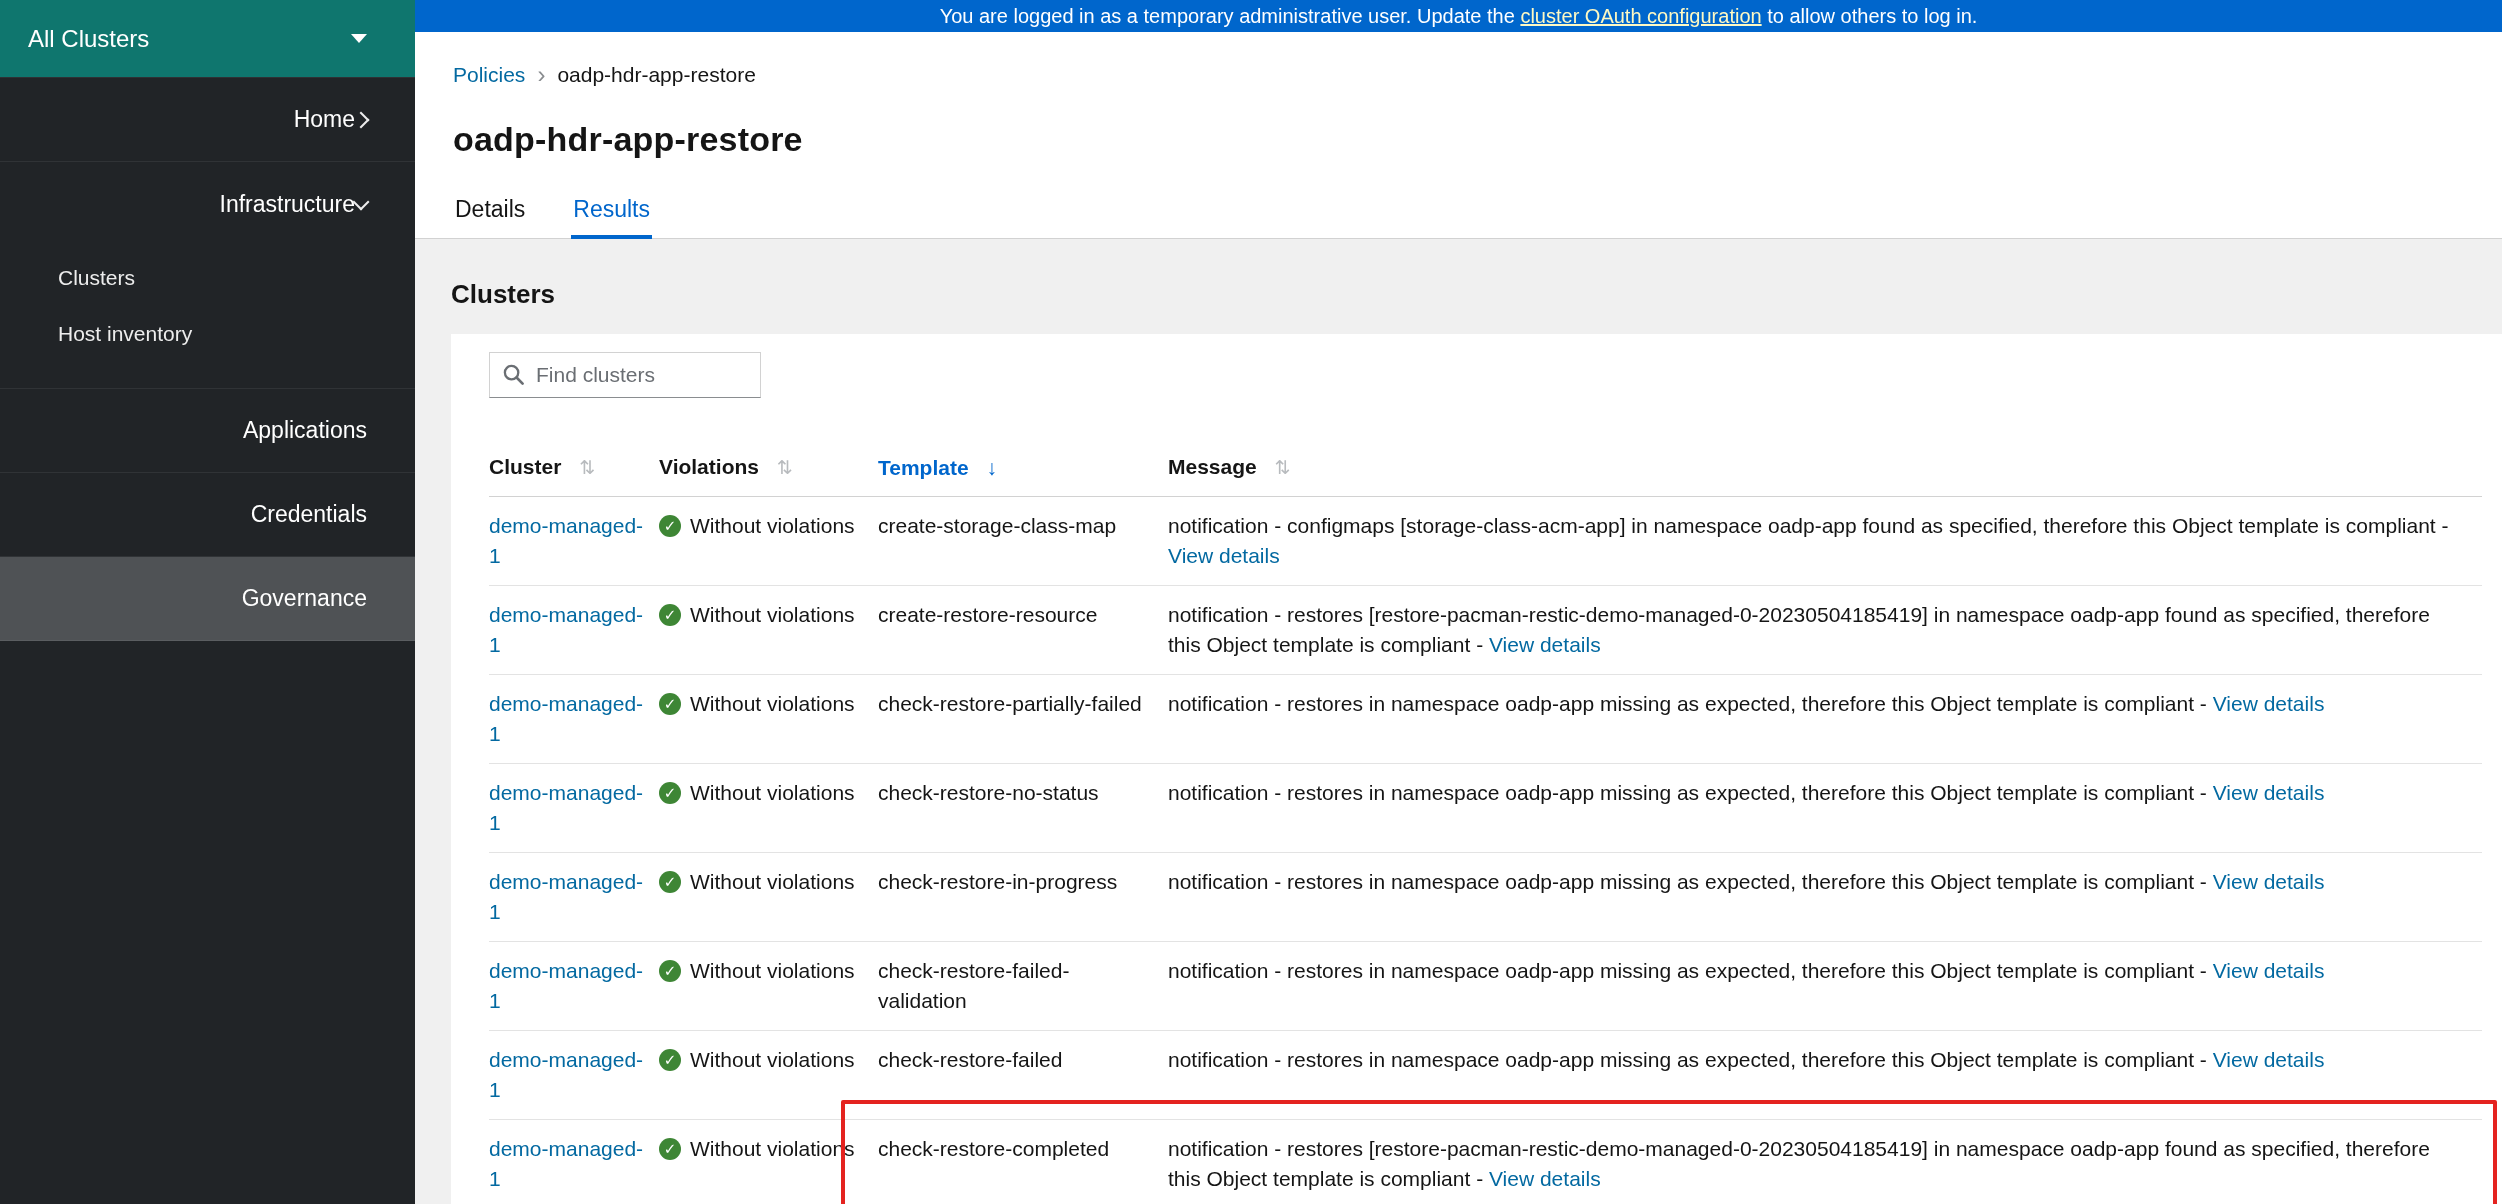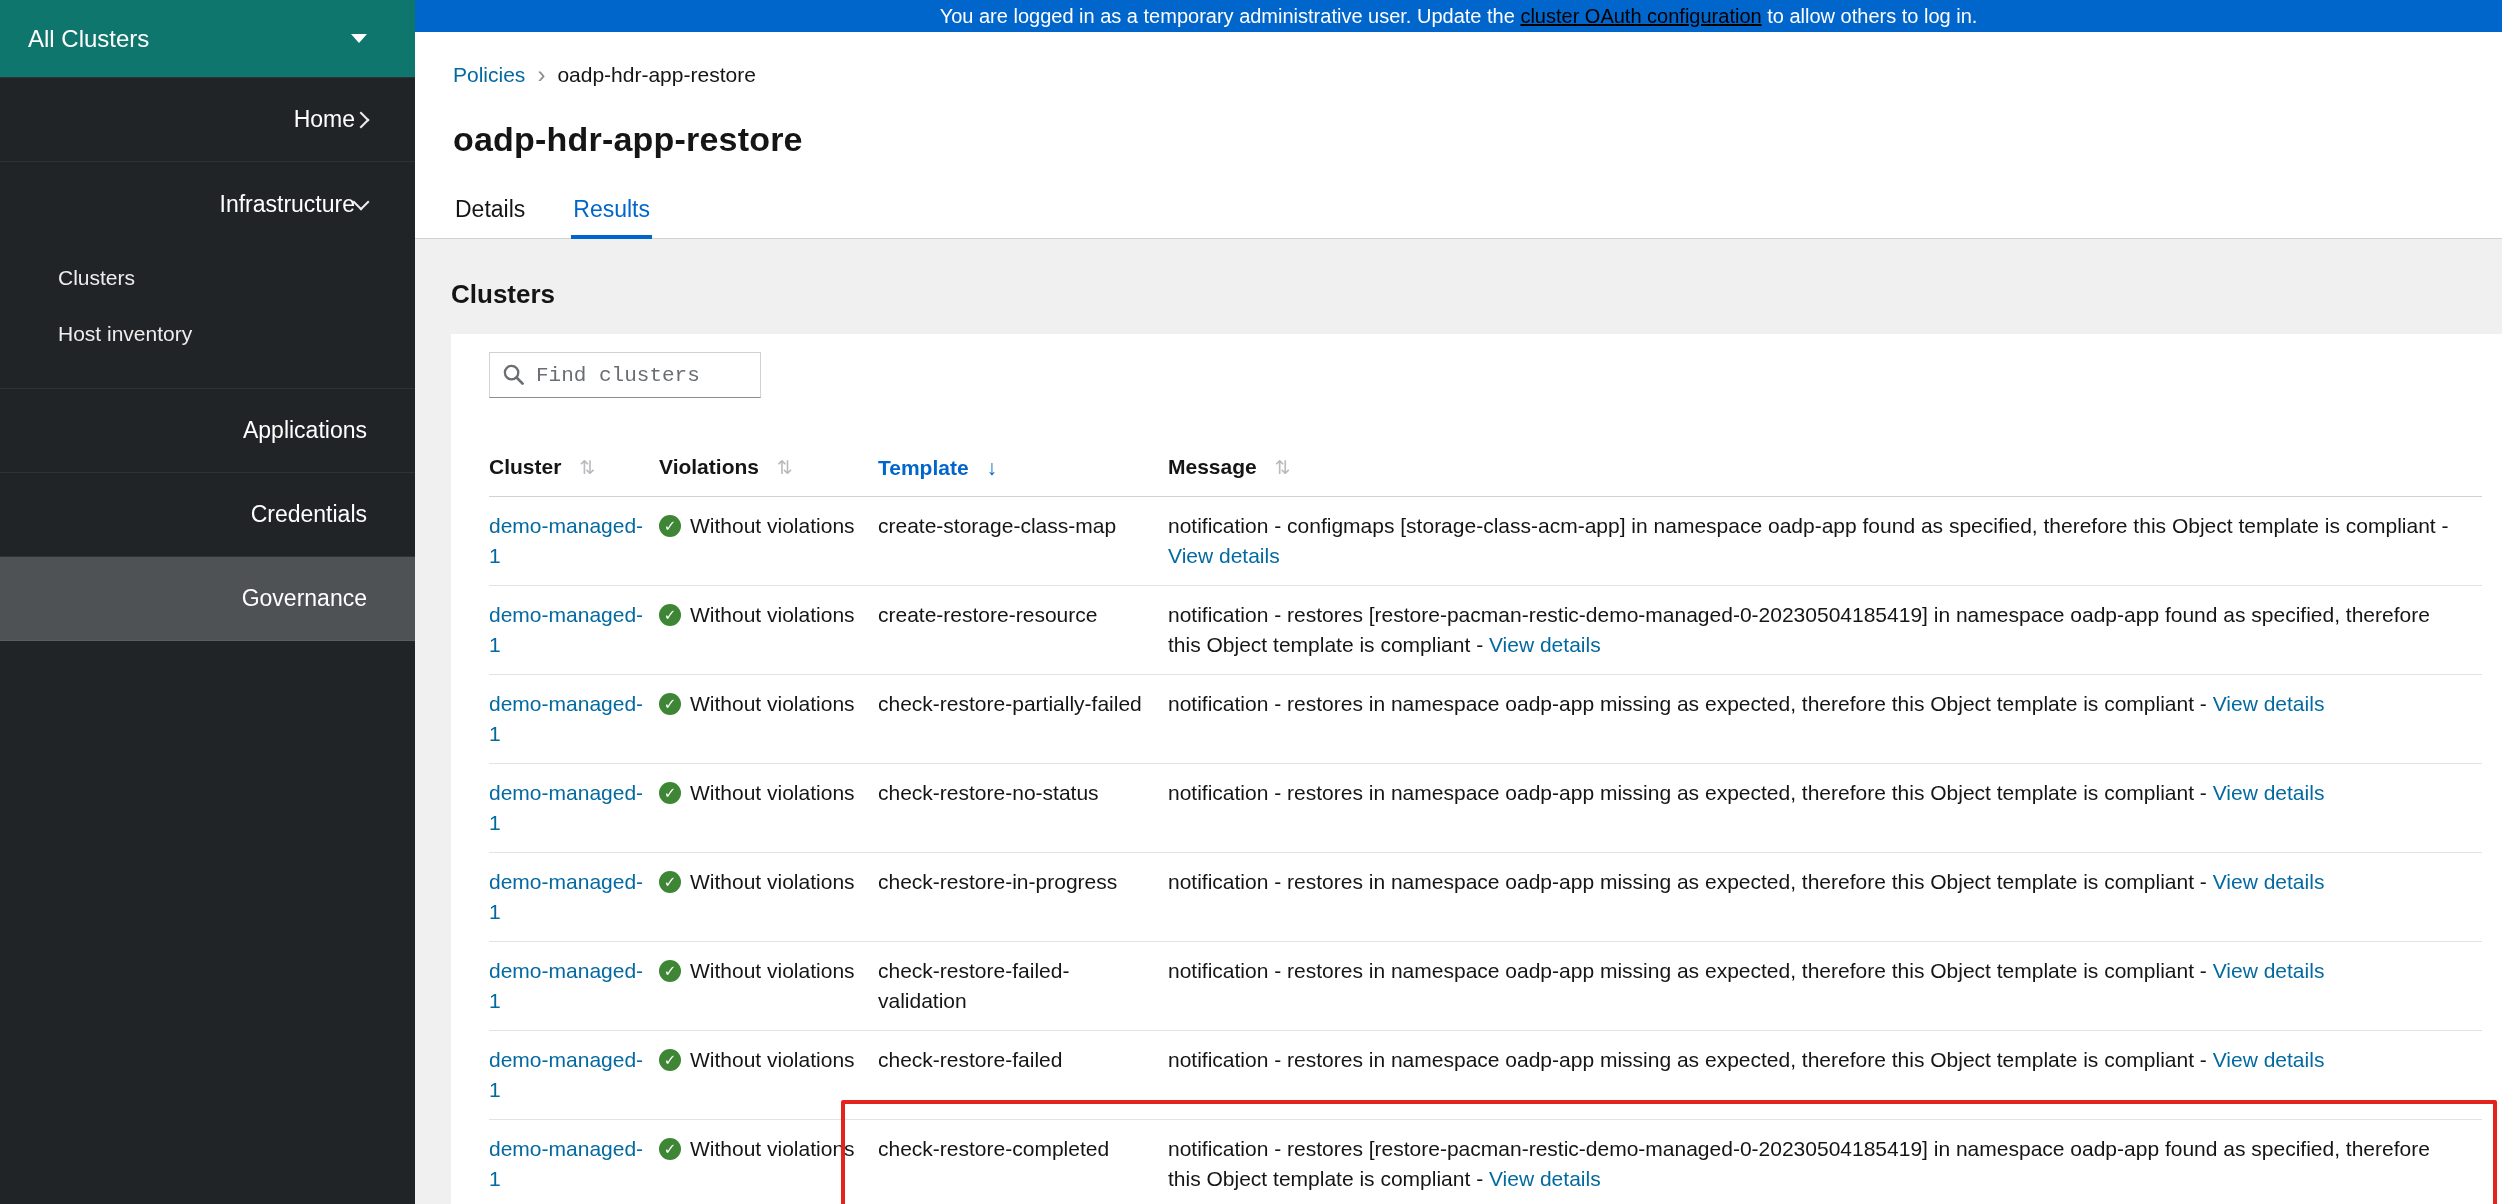--- a/index.html
+++ b/index.html
@@ -25,37 +25,37 @@
   .chev.right{transform:rotate(-45deg)}
   .chev.down{transform:rotate(45deg);margin-top:-5px}
   .subnav{list-style:none;padding:4px 0 26px 0;border-bottom:1px solid rgba(255,255,255,0.07)}
   .subnav li{height:56px;display:flex;align-items:center;padding-left:58px;font-size:21px;
        color:#ededed;cursor:pointer}
 
   
   .main{flex:1;min-width:0;height:100%;display:flex;flex-direction:column}
   .banner{height:32px;background:#0066cc;color:#fff;font-size:20px;line-height:32px;
        text-align:center;flex-shrink:0;white-space:nowrap}
-  .banner a{color:#000000;text-decoration:underline}
+  .banner a{color:#fef9c3;text-decoration:underline}
   .page-head{background:#fff;padding:30px 38px 0 38px}
   .breadcrumb{display:flex;align-items:center;gap:12px;font-size:21px;height:26px}
   .breadcrumb .sep{color:#8a8d90;font-size:24px;line-height:22px}
   .page-title{margin-top:32px;font-size:34px;font-weight:700;letter-spacing:.2px}
   .tabs-bar{display:flex;margin-top:21px;padding-left:38px;border-bottom:1px solid #d2d2d2;background:#fff}
   .tab{margin-right:44px;padding:18px 2px 17px;font-size:23px;line-height:23px;position:relative;cursor:pointer}
   .tab.active{color:#0066cc}
   .tab.active::after{content:"";position:absolute;left:0;right:0;bottom:-1px;height:4px;background:#0066cc}
   .body-gray{flex:1;background:#f0f0f0;padding:40px 0 0 36px;overflow:hidden}
   .section-heading{font-size:26px;font-weight:700}
   .card{margin-top:24px;background:#fff;padding:18px 20px 0 38px;height:870px;overflow:hidden}
 
   
   .search-box{position:relative;width:272px;height:46px;margin-bottom:40px}
   .search-box input{width:100%;height:100%;border:1px solid #d2d2d2;border-bottom-color:#8a8d90;
-       padding:0 12px 0 46px;font-size:21px;font-family:Liberation Mono, monospace;color:#6d28d9;outline:none;background:#fff}
+       padding:0 12px 0 46px;font-size:21px;font-family:Liberation Sans, sans-serif;color:#6d28d9;outline:none;background:#fff}
   .search-box input::placeholder{color:#6a6e73}
   .search-icon{position:absolute;left:13px;top:11px;width:23px;height:23px}
 
   
   table{width:100%;border-collapse:collapse;table-layout:fixed;font-size:21px}
   col.c1{width:170px}col.c2{width:219px}col.c3{width:290px}
   th{text-align:left;font-weight:700;font-size:21px;line-height:26px;
        padding:16px 15px 15px 0;border-bottom:1px solid #d2d2d2;vertical-align:middle;cursor:pointer}
   td{padding:14px 15px 14px 0;border-bottom:1px solid #e3e3e3;vertical-align:top;line-height:30px;
        overflow-wrap:break-word}

